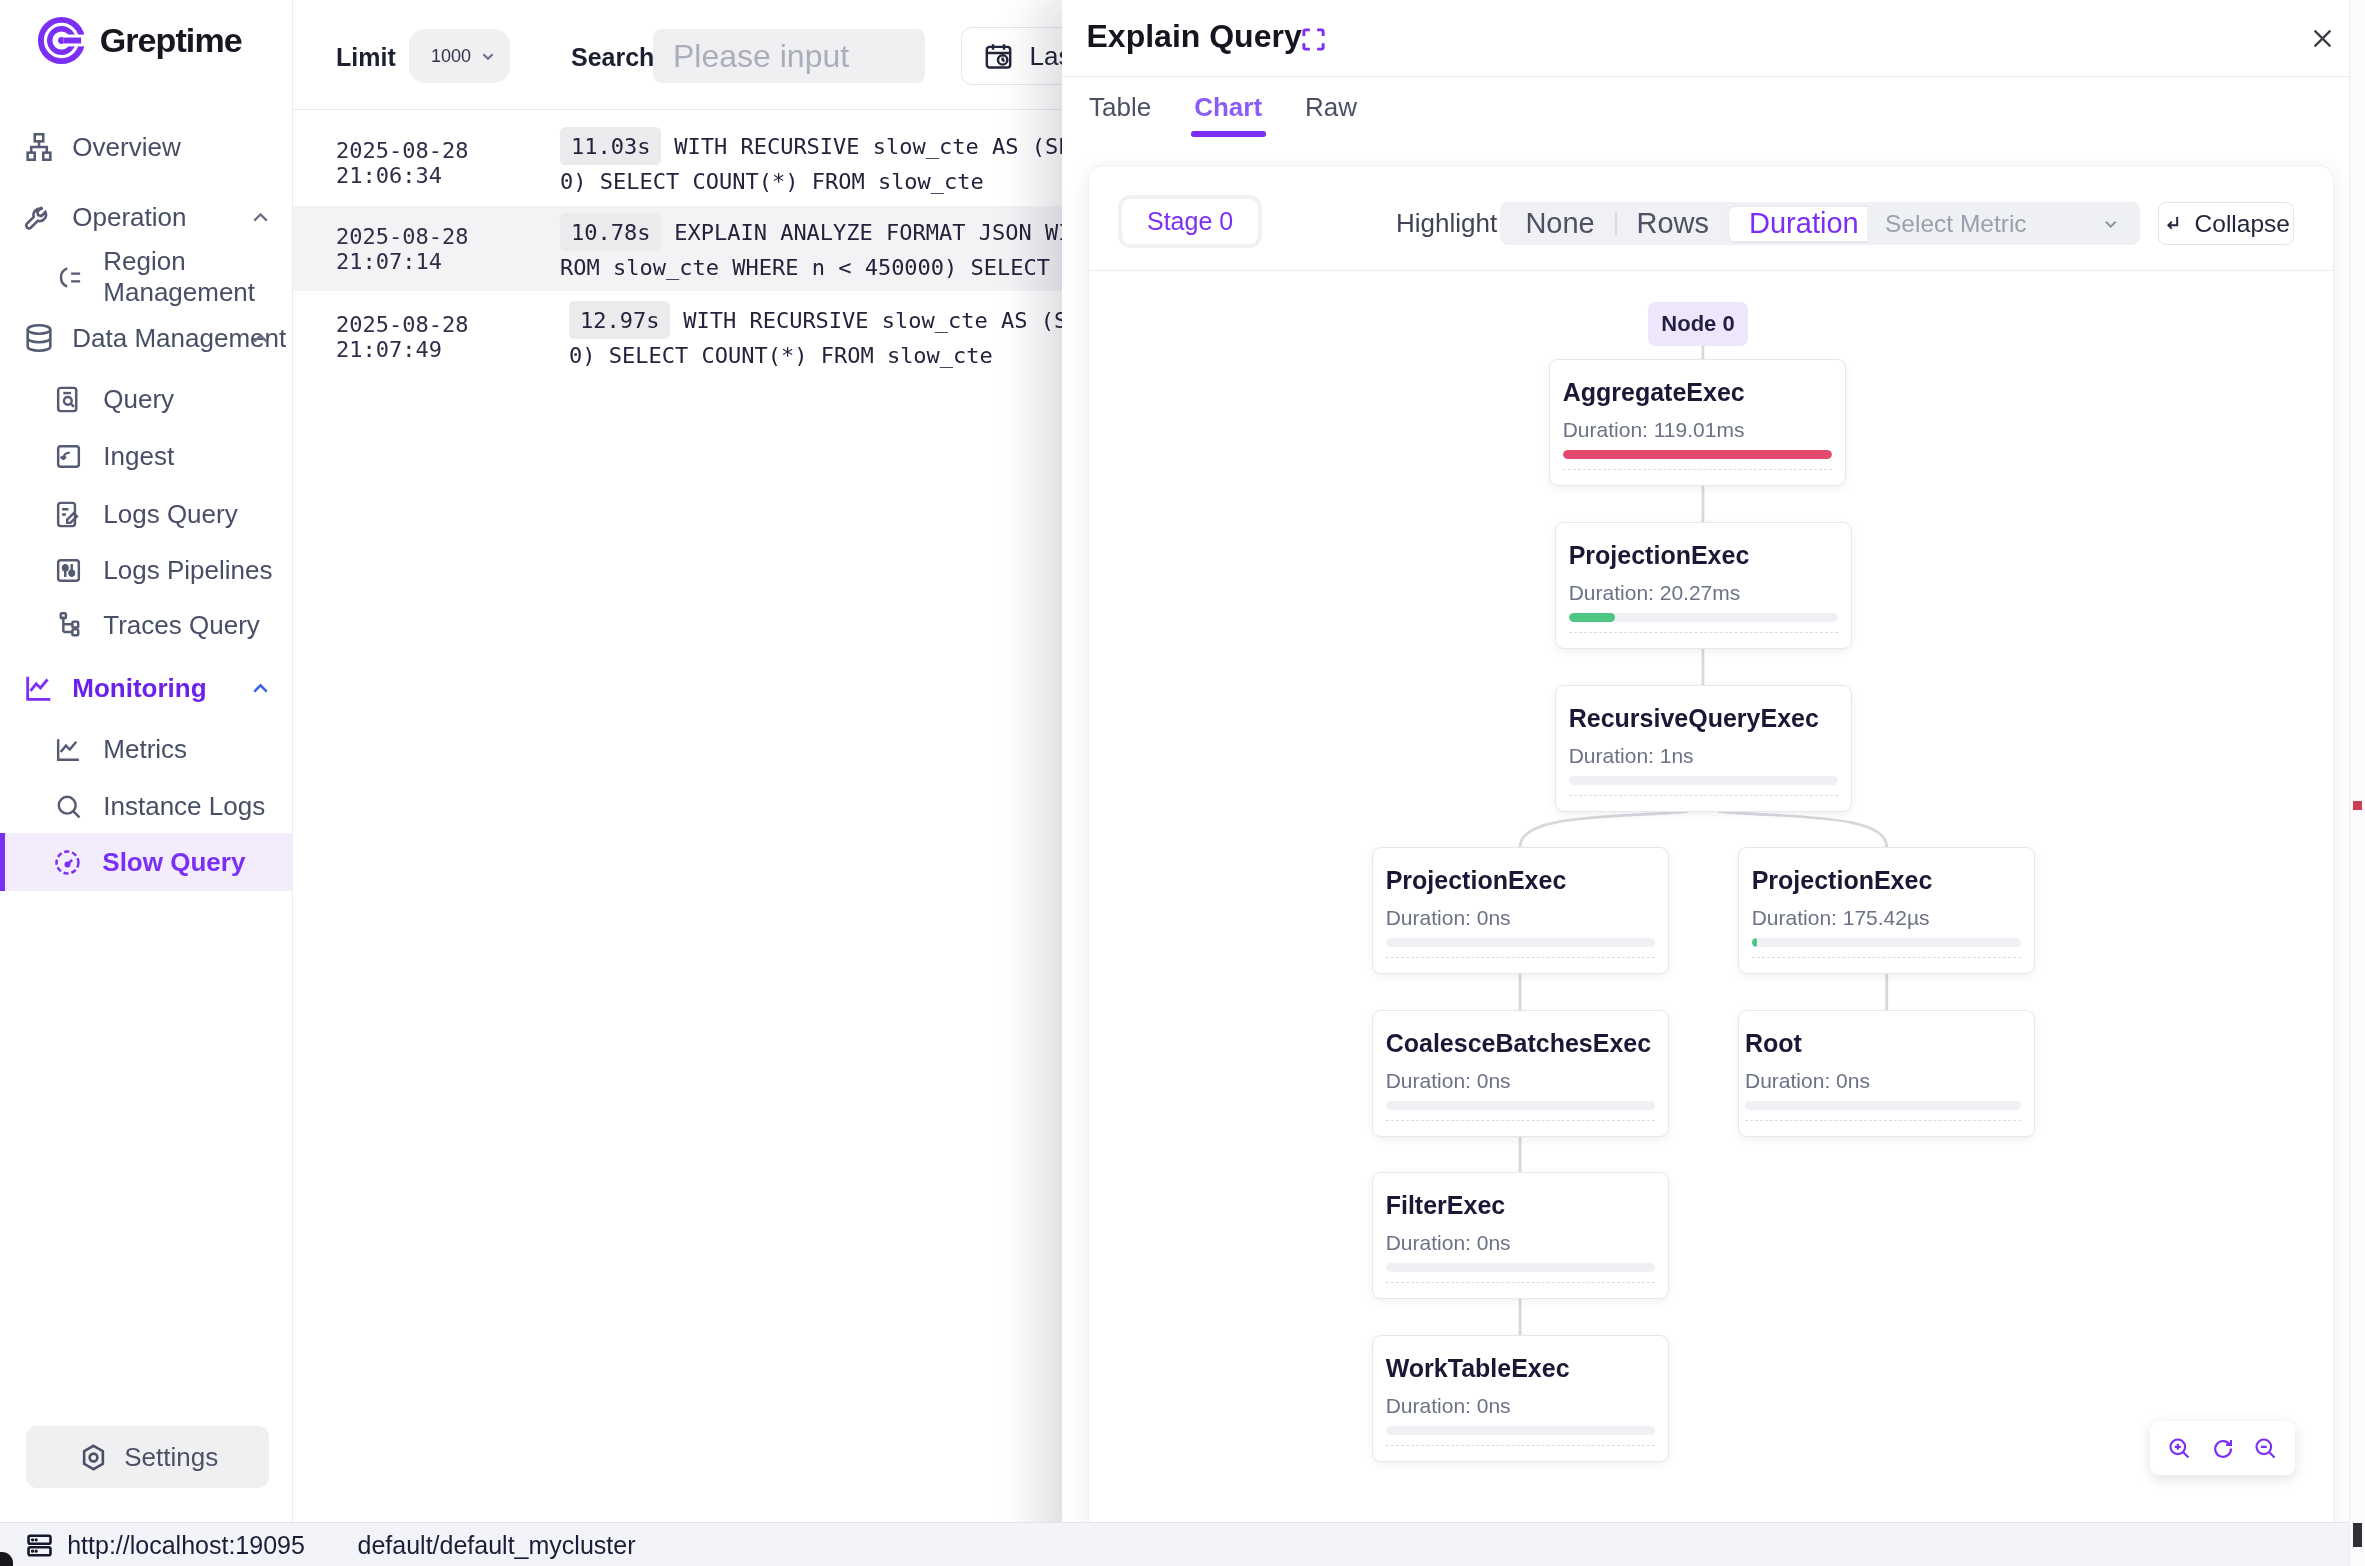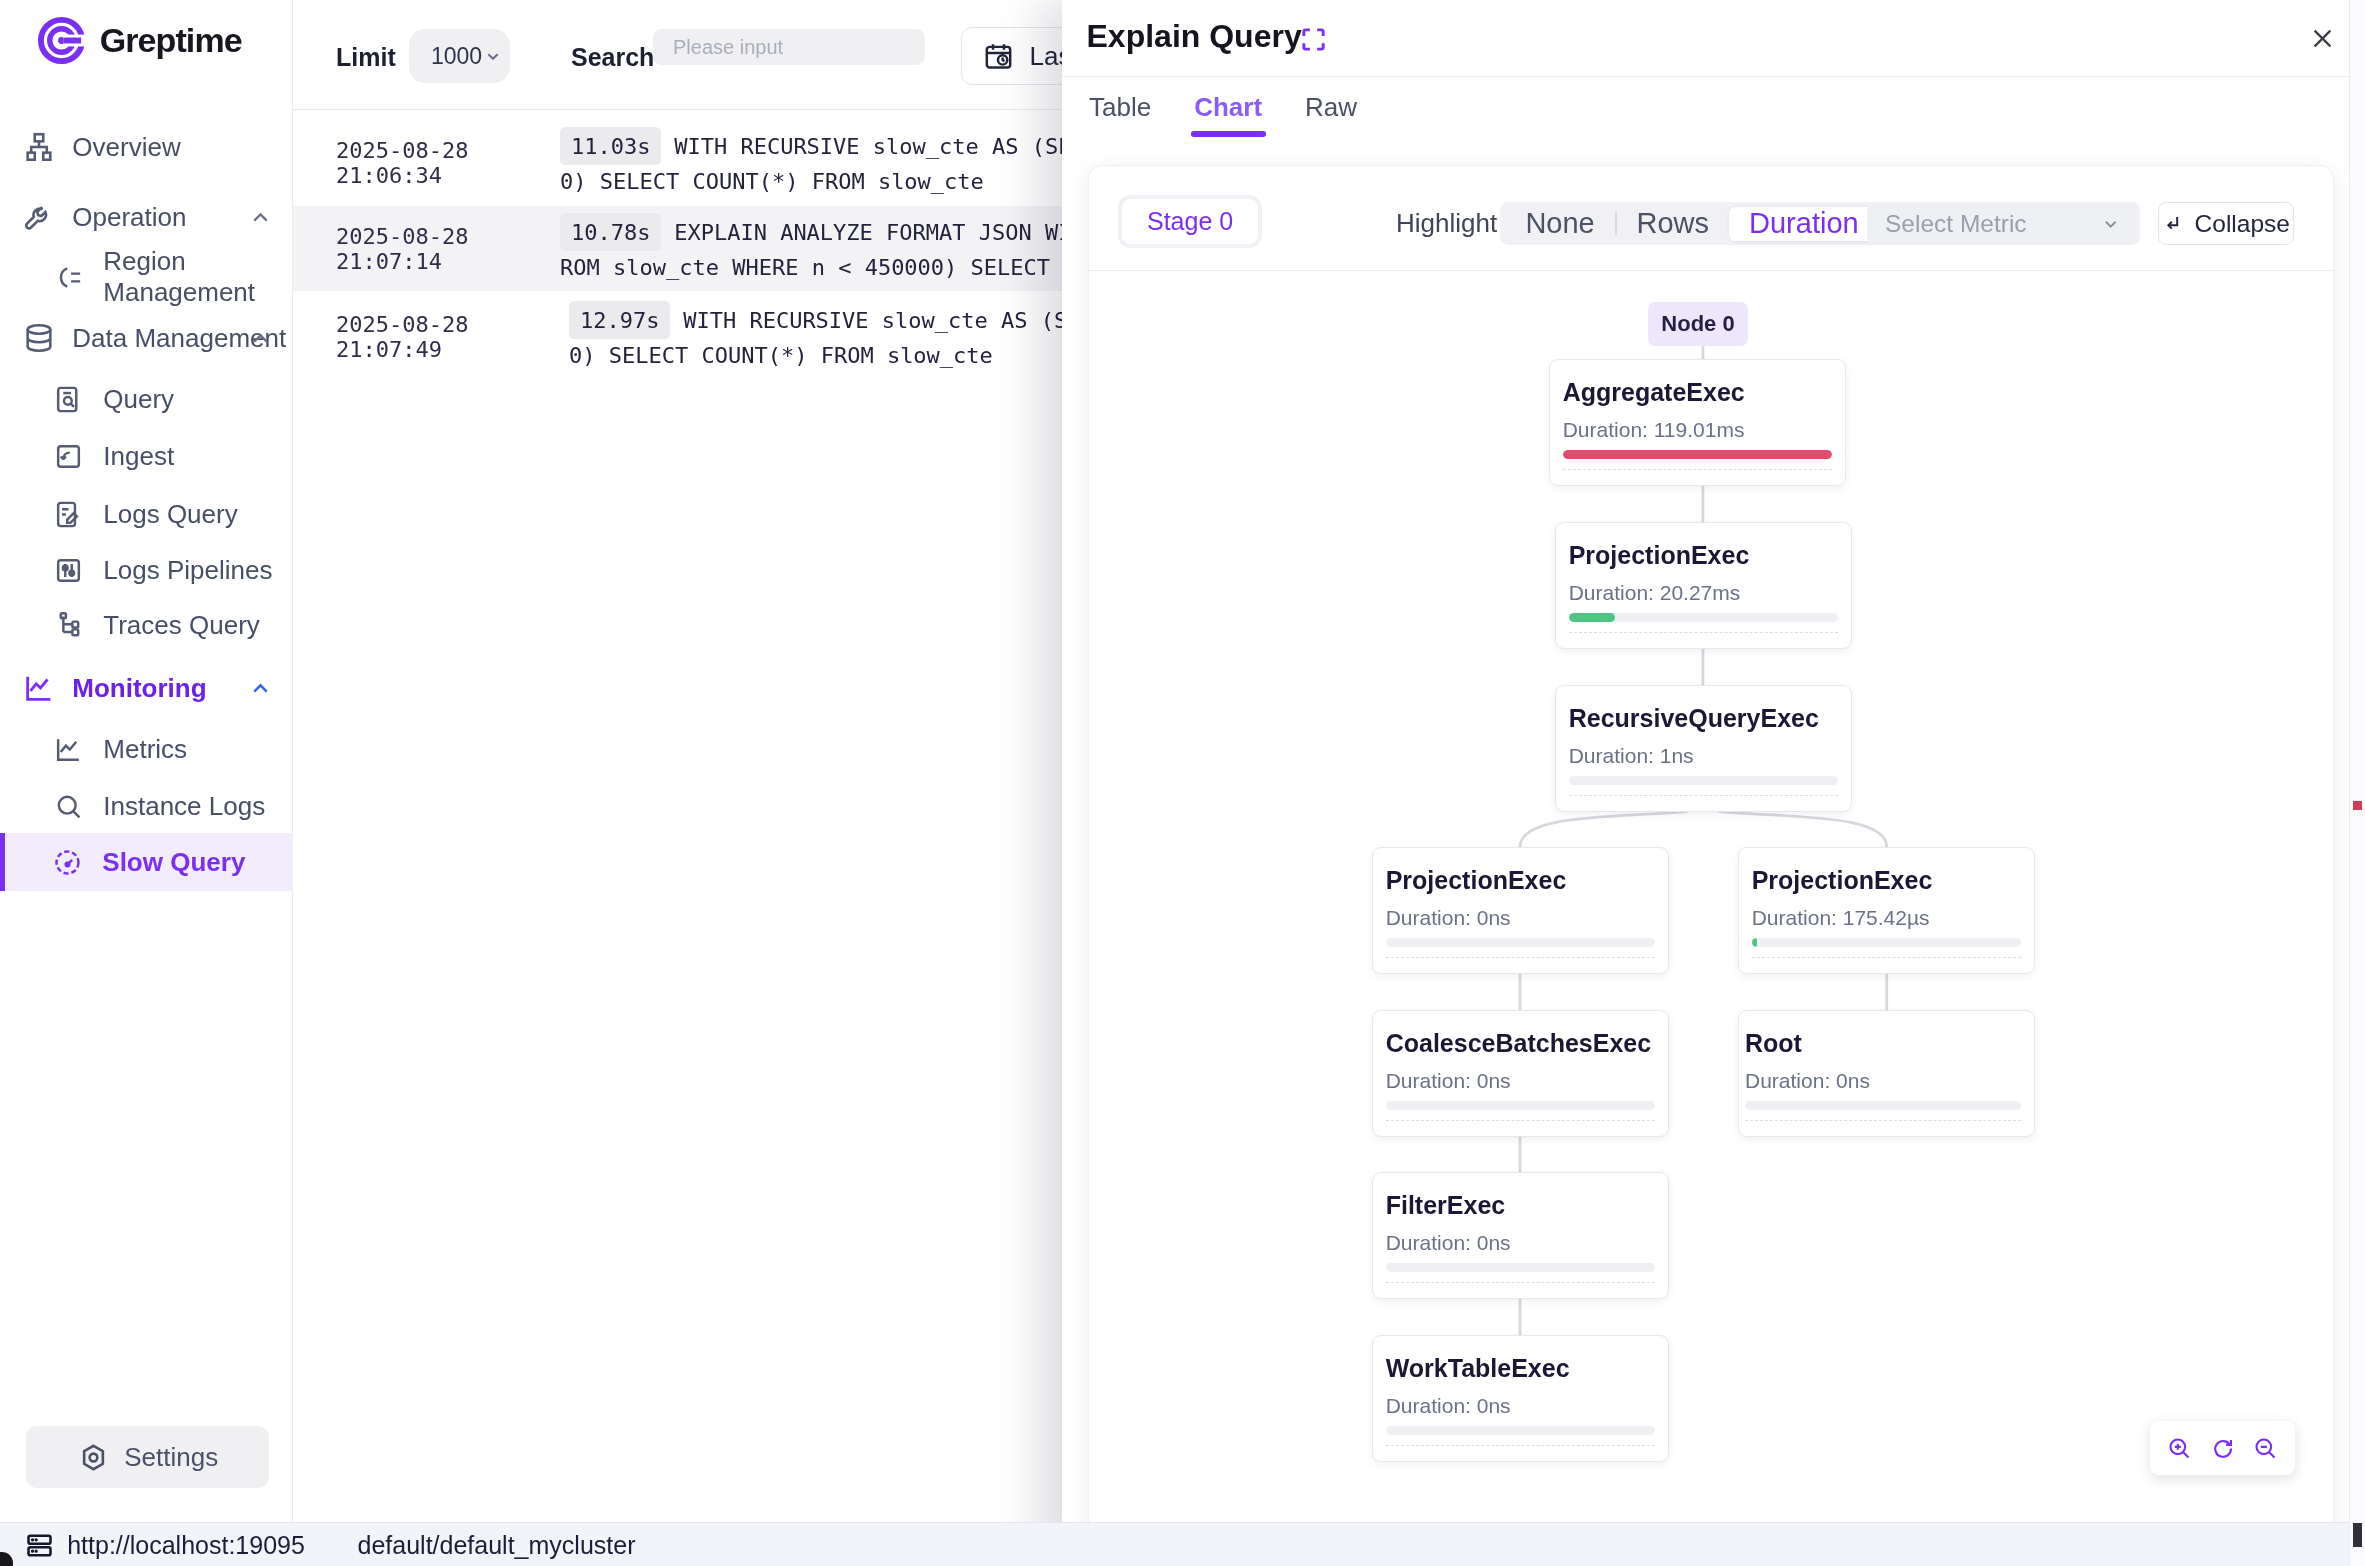--- a/index.html
+++ b/index.html
@@ -25,23 +25,23 @@
   .side-item.selected .icn { color:#7b2ff5; }
   .settings-btn { position:absolute; left:26px; top:1426px; width:243px; height:62px;
     background:#f0f0f2; border-radius:11px; display:flex; align-items:center; justify-content:center;
     gap:14.5px; font-size:26px; color:#4b5268; cursor:pointer; }
   .settings-btn .icn { width:33px; height:33px; color:#4b5268; }
 
   
   #main { position:absolute; left:293px; top:0; width:2073px; height:1522px; background:#ffffff; }
   .topbar-label { font-size:25px; font-weight:700; color:#1c2030; }
   .select-box { position:absolute; background:#f0f0f3; border-radius:16px; height:54px;
-    display:flex; align-items:center; font-size:23px; color:#30344a; cursor:pointer; }
+    display:flex; align-items:center; font-size:18px; color:#30344a; cursor:pointer; }
   .search-input { position:absolute; background:#f0f0f3; border:none; border-radius:8.2px;
-    height:36px; font-size:20px; padding-left:20px; color:#000000; outline:none; }
+    height:54px; font-size:32px; padding-left:20px; color:#000000; outline:none; }
   .search-input::placeholder { color:#a9aeba; }
   .time-btn { position:absolute; left:668px; top:27px; width:181px; height:58px; background:#fff;
     border:1.8px solid #e4e4e9; border-radius:11px; display:flex; align-items:center; gap:14.5px;
     padding-left:20px; font-size:26px; color:#23263a; cursor:pointer; }
   .topbar-divider { position:absolute; left:0; top:109px; width:770px; height:0.9px; background:#e9e9ed; }
 
   .log-row { position:absolute; left:0; width:1268px; display:flex; align-items:center; }
   .log-row.selected { background:#f3f3f6; }
   .log-ts { width:267px; flex:0 0 267px; padding-left:43px;
     font-family:"DejaVu Sans Mono", monospace; font-size:22px; color:#2e2e48; }

